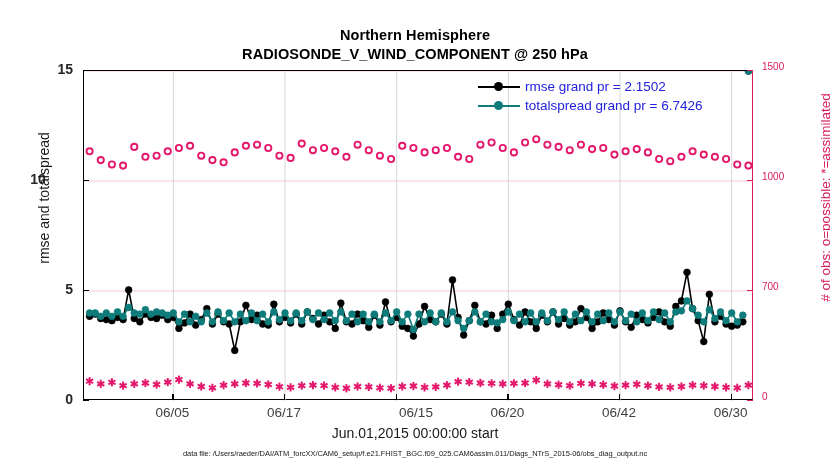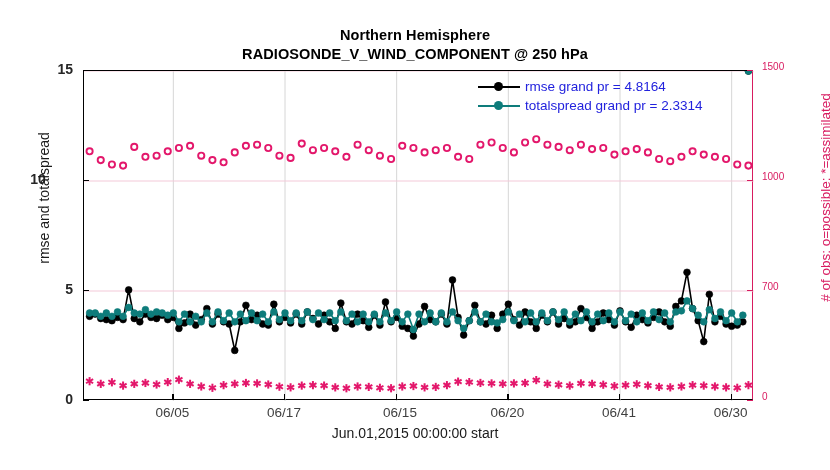--- a/index.html
+++ b/index.html
@@ -833,46 +833,47 @@
       <div class="ytick-right" style="top: 290px;">700</div>
       <div class="ytick-mark-right" style="top: 290px;"></div>
       <div class="ytick-right" style="top: 180px;">1000</div>
       <div class="ytick-mark-right" style="top: 180px;"></div>
       <div class="ytick-right" style="top: 70px;">1500</div>
       <div class="ytick-mark-right" style="top: 70px;"></div>
       <div class="xtick-label" style="left: 172.333px;">06/05</div>
       <div class="xtick-mark" style="left: 172.333px;"></div>
       <div class="xtick-label" style="left: 284px;">06/17</div>
       <div class="xtick-mark" style="left: 284px;"></div>
-      <div class="xtick-label" style="left: 400px; text-align: center;">06/15</div>
+      <div class="xtick-label" style="left: 416px; text-align: center;">06/15</div>
       <div class="xtick-mark" style="left: 395.667px;"></div>
       <div class="xtick-label" style="left: 507.333px;">06/20</div>
       <div class="xtick-mark" style="left: 507.333px;"></div>
-      <div class="xtick-label" style="left: 619px;">06/41</div>
+      <div class="xtick-label" style="left: 619px;">06/42</div>
       <div class="xtick-mark" style="left: 619px;"></div>
       <div class="xtick-label" style="left: 730.667px;">06/30</div>
       <div class="xtick-mark" style="left: 730.667px;"></div>
     </div>
 
   <div class="ylabel-left">rmse and totalspread</div>
   <div class="ylabel-right"># of obs: o=possible; *=assimilated</div>
 
   <div class="xlabel">Jun.01,2015 00:00:00 start</div>
 
+  <div class="datafile">data file: /Users/raeder/DAI/ATM_forcXX/CAM6_setup/f.e21.FHIST_BGC.f09_025.CAM6assim.011/Diags_NTrS_2015-06/obs_diag_output.nc</div>
 
   <div class="legend">
     <div class="legend-row">
       <span class="legend-swatch">
         <span class="lsline" id="ls-line-0" style="background: rgb(0, 0, 0);"></span>
           <span class="lsdot" id="ls-dot-0" style="background: rgb(0, 0, 0);"></span>
       </span>
-      <span class="legend-label">rmse grand pr = 4.8164</span>
+      <span class="legend-label">rmse grand pr = 2.1502</span>
     </div>
     <div class="legend-row">
       <span class="legend-swatch">
         <span class="lsline" id="ls-line-1" style="background: rgb(14, 124, 123);"></span>
           <span class="lsdot" id="ls-dot-1" style="background: rgb(14, 124, 123);"></span>
       </span>
-      <span class="legend-label">totalspread grand pr = 2.3314</span>
+      <span class="legend-label">totalspread grand pr = 6.7426</span>
     </div>
   </div>
 
 </div>
 
 </body></html>

